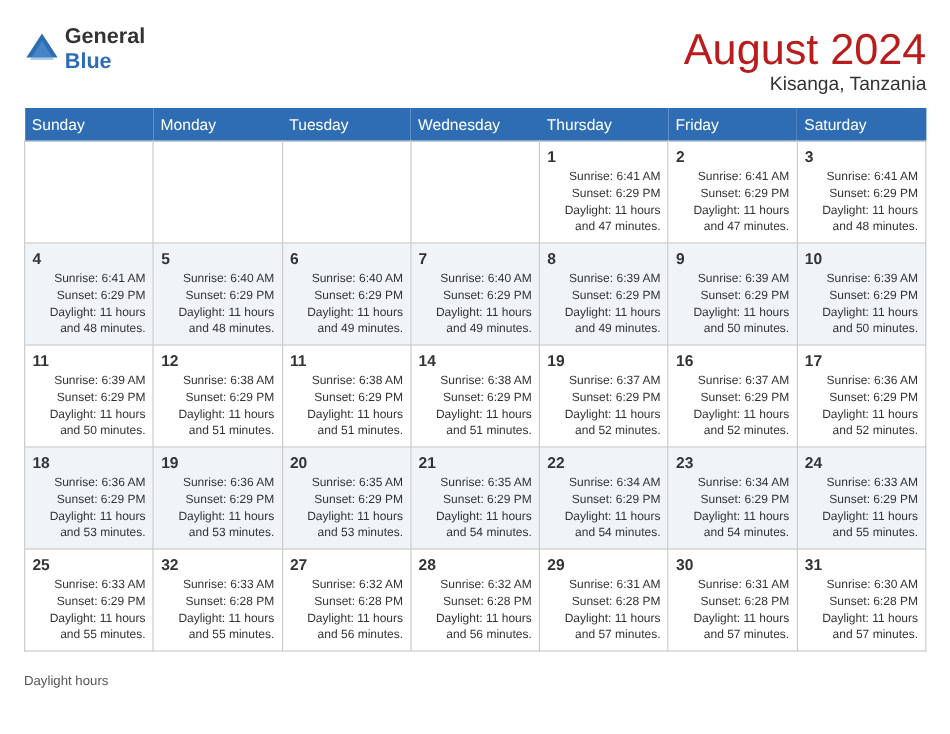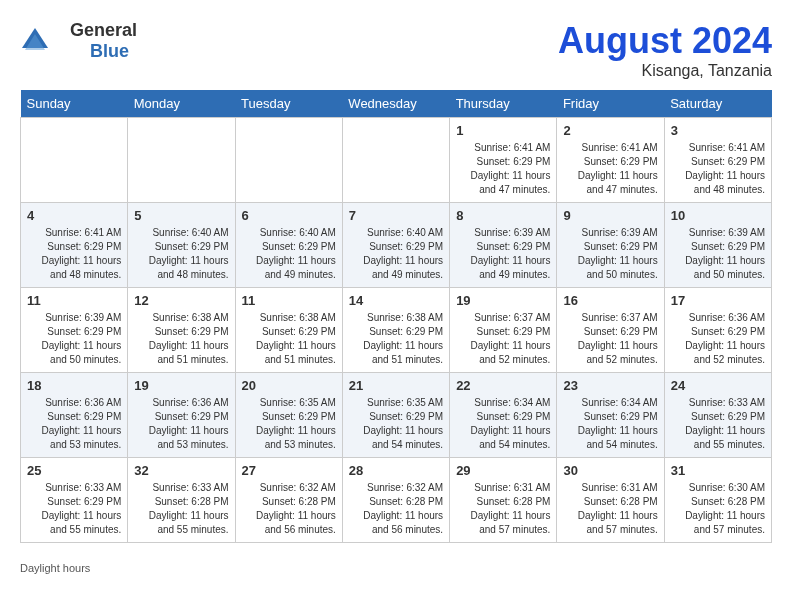--- a/index.html
+++ b/index.html
@@ -12,44 +12,43 @@
     }
     .header {
       display: flex;
       justify-content: space-between;
       align-items: flex-start;
       margin-bottom: 10px;
     }
     .logo {
       display: flex;
       align-items: center;
-      gap: 20px;
+      gap: 4px;
     }
     .logo-text-general {
       font-size: 18px;
       font-weight: bold;
       color: #333;
     }
     .logo-text-blue {
       font-size: 18px;
       font-weight: bold;
       color: #2e6db4;
-      margin-left: 20px;
     }
     .logo-icon {
       width: 30px;
       height: 30px;
     }
     .title-area {
       text-align: right;
     }
     .month-year {
       font-size: 36px;
-      font-weight: bold;
-      color: #1d4ed8;
+      font-weight: normal;
+      color: #b91c1c;
     }
     .location {
       font-size: 16px;
       color: #333;
       text-align: right;
     }
     table {
       width: 100%;
       border-collapse: collapse;
       table-layout: fixed;

